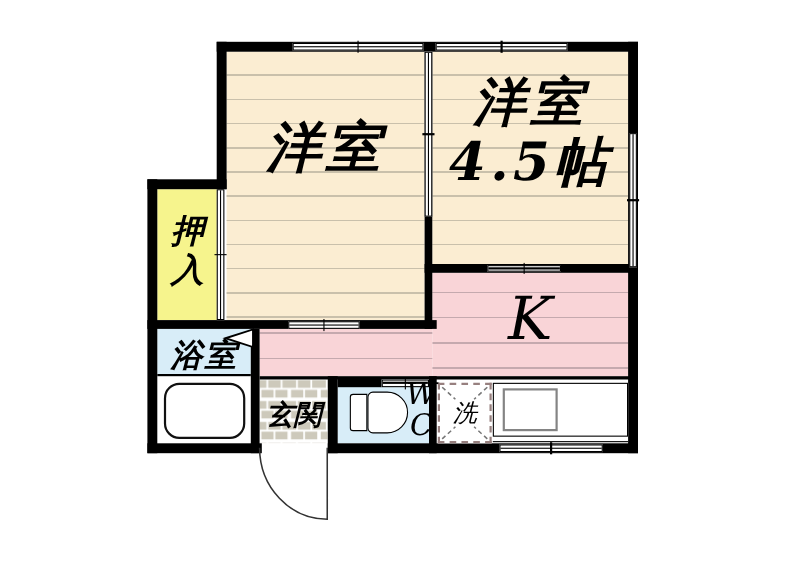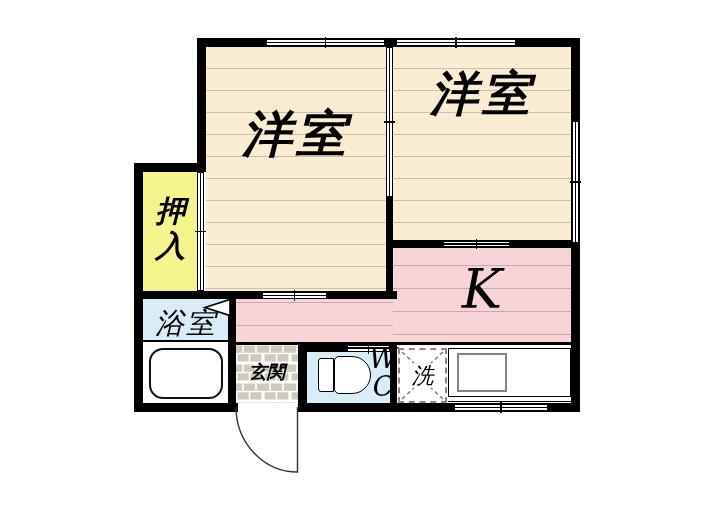--- a/index.html
+++ b/index.html
@@ -99,26 +99,27 @@
   <svg class="overlay" width="720" height="512" viewBox="0 0 720 512">
     <path d="M236,407 A61.5,65 0 0 0 297.5,472 L297.5,407" fill="none" stroke="#333" stroke-width="1.4"></path>
     <polygon points="205,307.5 230,299.5 230,315.5" fill="#fff" stroke="#000" stroke-width="1.7"></polygon>
   </svg>
 
   <div class="label big" style="left:206px;top:106px;width:180px;font-size:50px;line-height:1.12;">
     <div>洋室</div>
   </div>
   <div class="label big" style="left:393px;top:66px;width:178px;font-size:48px;line-height:1.14;">
     <div>洋室</div>
+    <div>4.5帖</div>
   </div>
   <div class="label" style="left:143px;top:194px;width:55px;font-size:30px;line-height:1.15;font-weight:600;">
     <div>押</div>
     <div>入</div>
   </div>
-  <div class="label" style="left:143px;top:304px;width:86px;font-size:29px;font-weight:400;letter-spacing:2px;">浴室</div>
+  <div class="label" style="left:143px;top:304px;width:86px;font-size:29px;font-weight:700;letter-spacing:2px;">浴室</div>
   <div class="label" style="left:393px;top:258px;width:178px;font-size:54px;">K</div>
-  <div class="label" style="left:236px;top:360px;width:62px;font-size:18px;font-weight:600;">玄関</div>
+  <div class="label" style="left:236px;top:360px;width:62px;font-size:25px;font-weight:600;">玄関</div>
   <div class="label" style="left:362px;top:345px;width:42px;font-size:27px;line-height:1.05;">
     <div>W</div>
     <div>C</div>
   </div>
 
 </div>
 
 </body></html>

